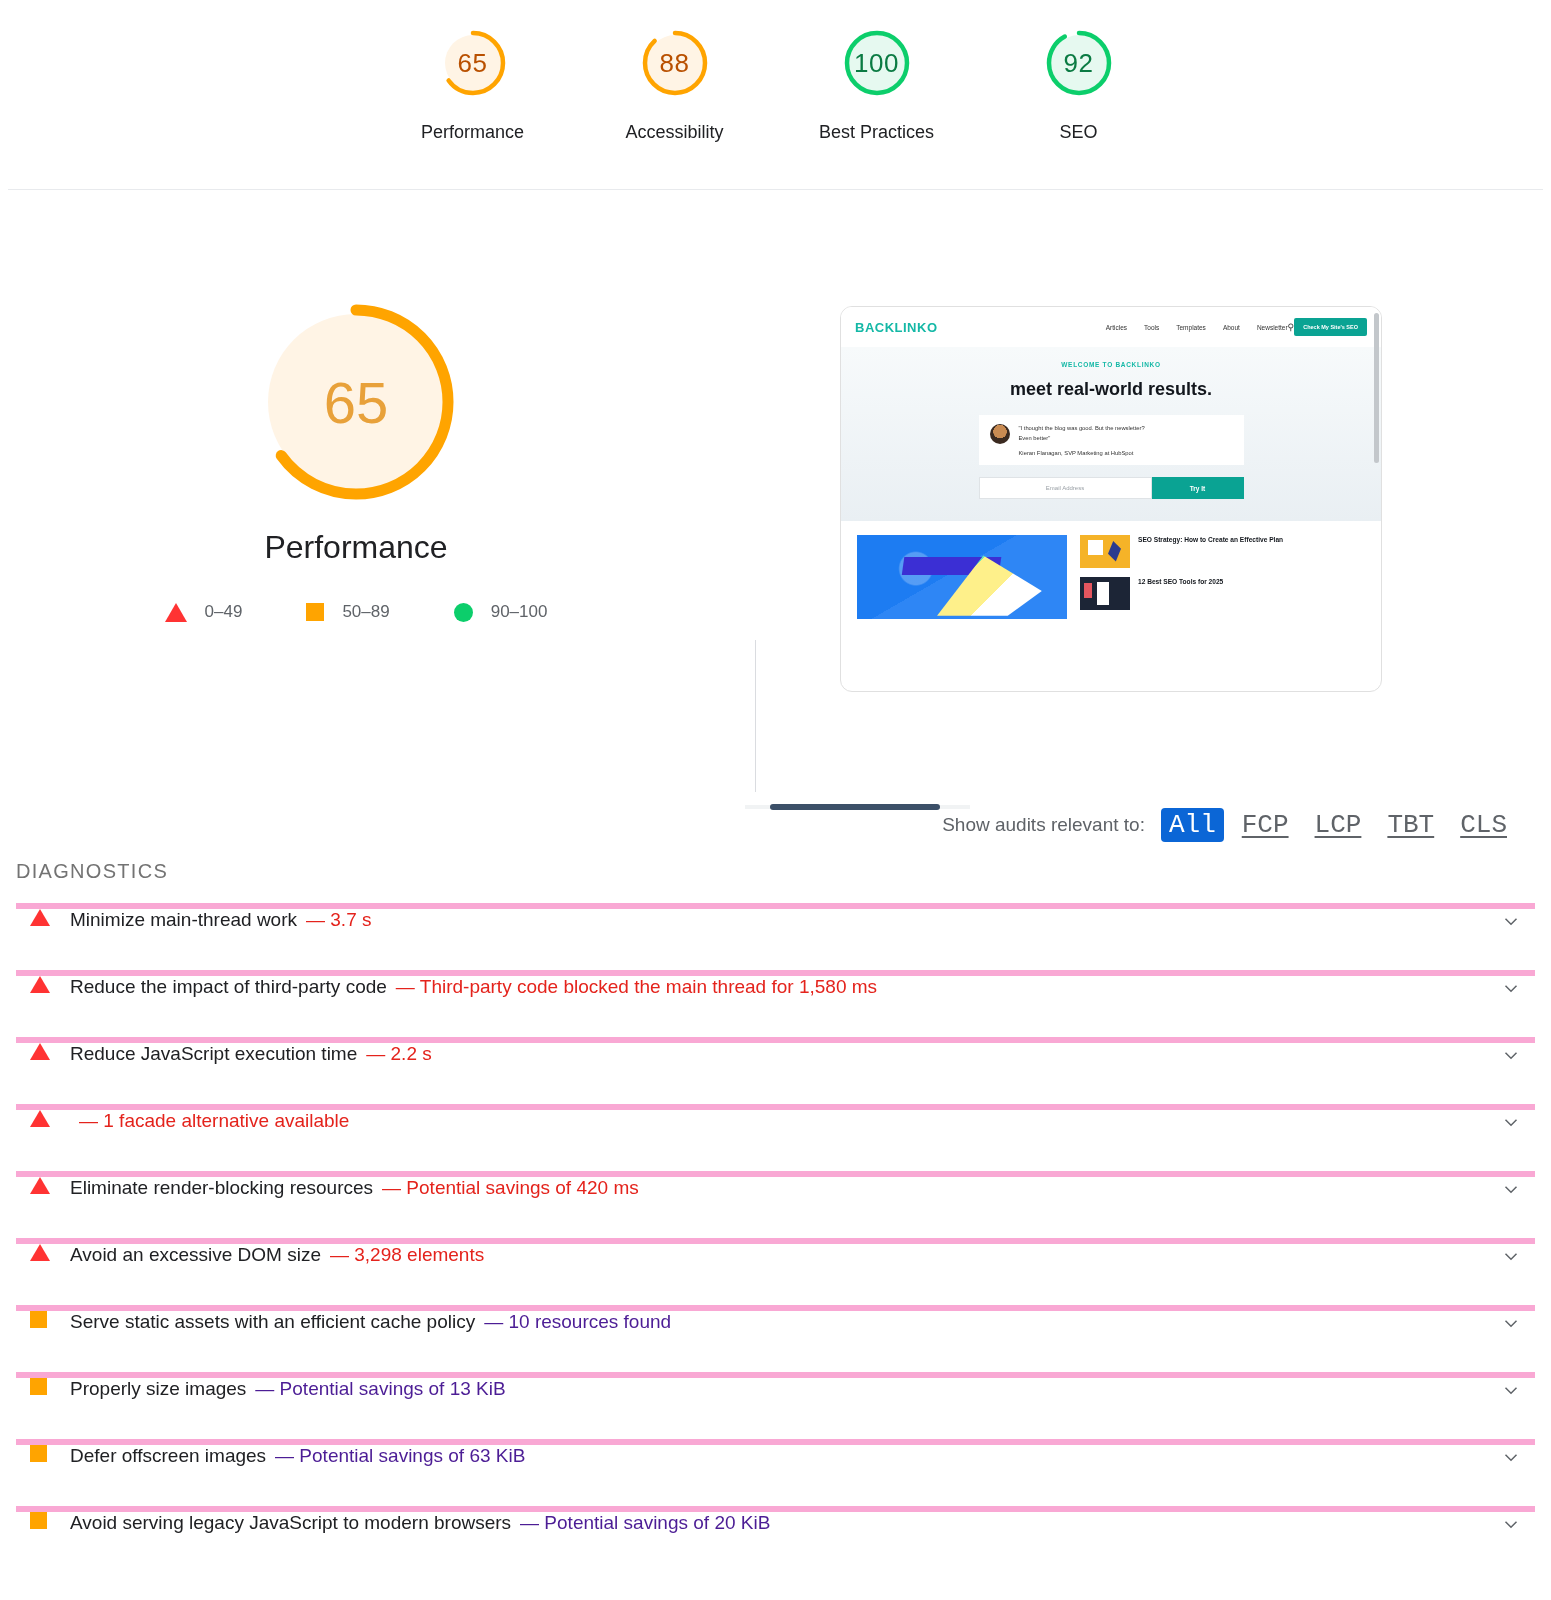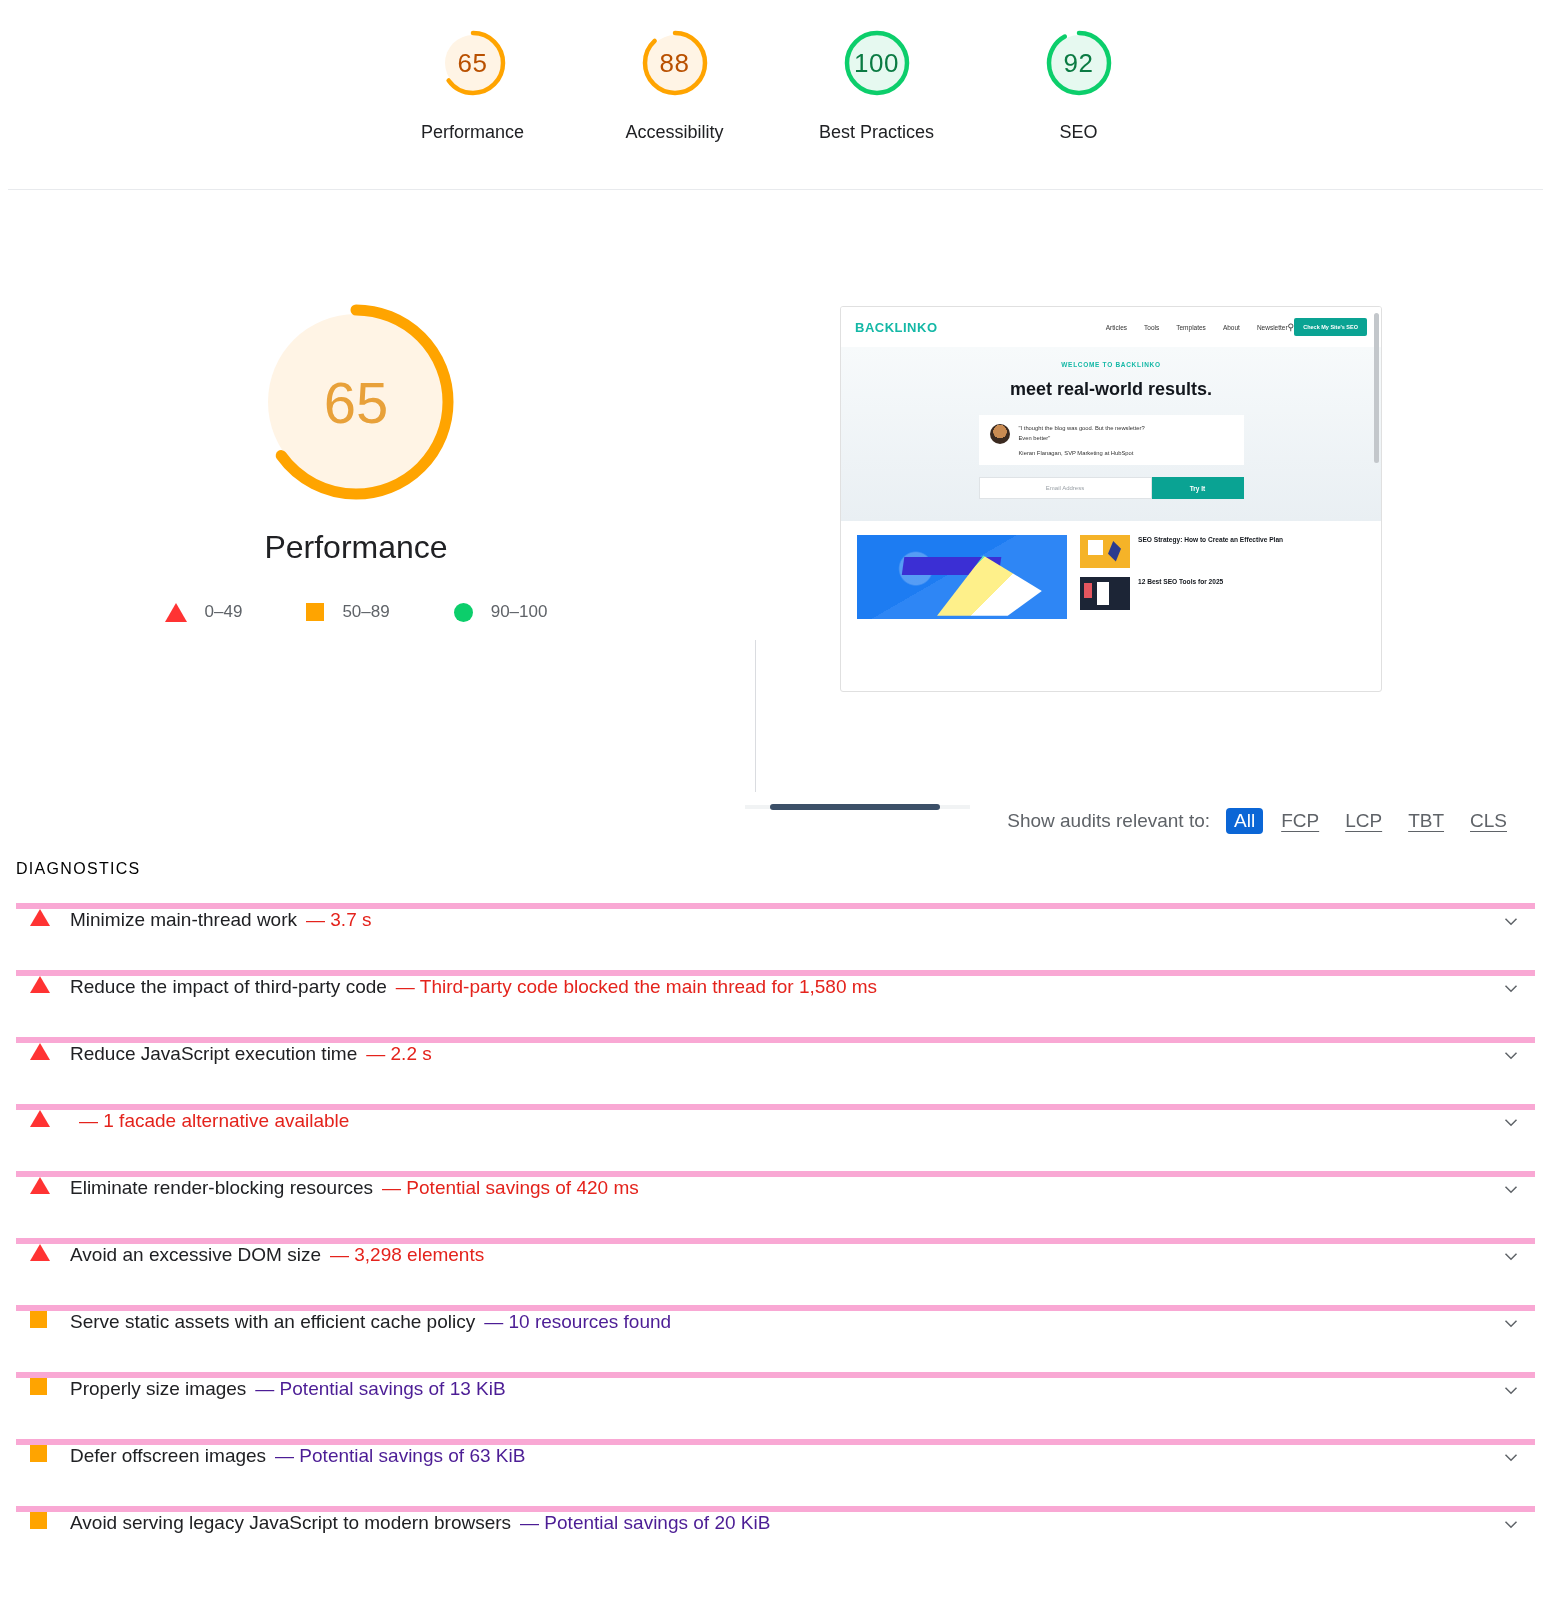--- a/index.html
+++ b/index.html
@@ -106,21 +106,21 @@
   
   .thumb-col { position: relative; flex: 1; }
   .thumb-frame {
     position: absolute;
     left: 128px;
     top: 4px;
     width: 542px;
     height: 386px;
     background: #fff;
     border: 1px solid #e0e0e0;
-    border-radius: 3px;
+    border-radius: 12px;
     overflow: hidden;
   }
   .thumb-inner { position: relative; width: 100%; height: 100%; font-family: "Liberation Sans", sans-serif; }
   .bk-nav {
     height: 40px;
     display: flex; align-items: center;
     padding: 0 14px;
     background: #fff;
   }
   .bk-logo { font-size: 13px; font-weight: bold; color: #14b8a6; letter-spacing: .5px; }
@@ -203,46 +203,46 @@
   
   .filter-row {
     position: absolute;
     right: 36px; top: 808px;
     display: flex; align-items: center; gap: 0;
     font-size: 19px;
     color: #5f6368;
   }
   .filter-label { margin-right: 16px; }
   .chip {
-    font-size: 19px;
+    font-size: 26px;
     padding: 2px 8px;
     border-radius: 4px;
     color: #5f6368;
     text-decoration: underline;
     text-underline-offset: 4px;
     margin-right: 10px;
     cursor: pointer;
     background: transparent;
     border: none;
-    font-family: Liberation Sans, sans-serif;
+    font-family: Liberation Mono, monospace;
   }
   .chip.active {
     background: #0b66d6;
     color: #fff;
     text-decoration: none;
   }
   .chip:last-child { margin-right: 0; text-align: center; }
 
   
   .diag-title {
     position: absolute;
     left: 16px; top: 860px;
-    font-size: 16px;
+    font-size: 20px;
     letter-spacing: 1.3px;
-    color: #000000;
+    color: #737373;
   }
   .audit-list {
     position: absolute;
     left: 16px; top: 903px;
     width: 1519px;
   }
   .audit-row {
     display: flex;
     align-items: flex-start;
     height: 67px;

